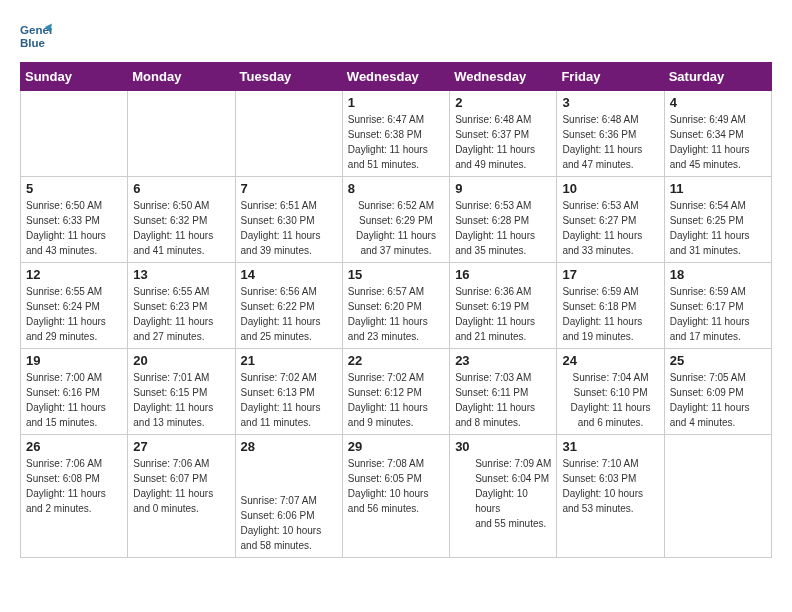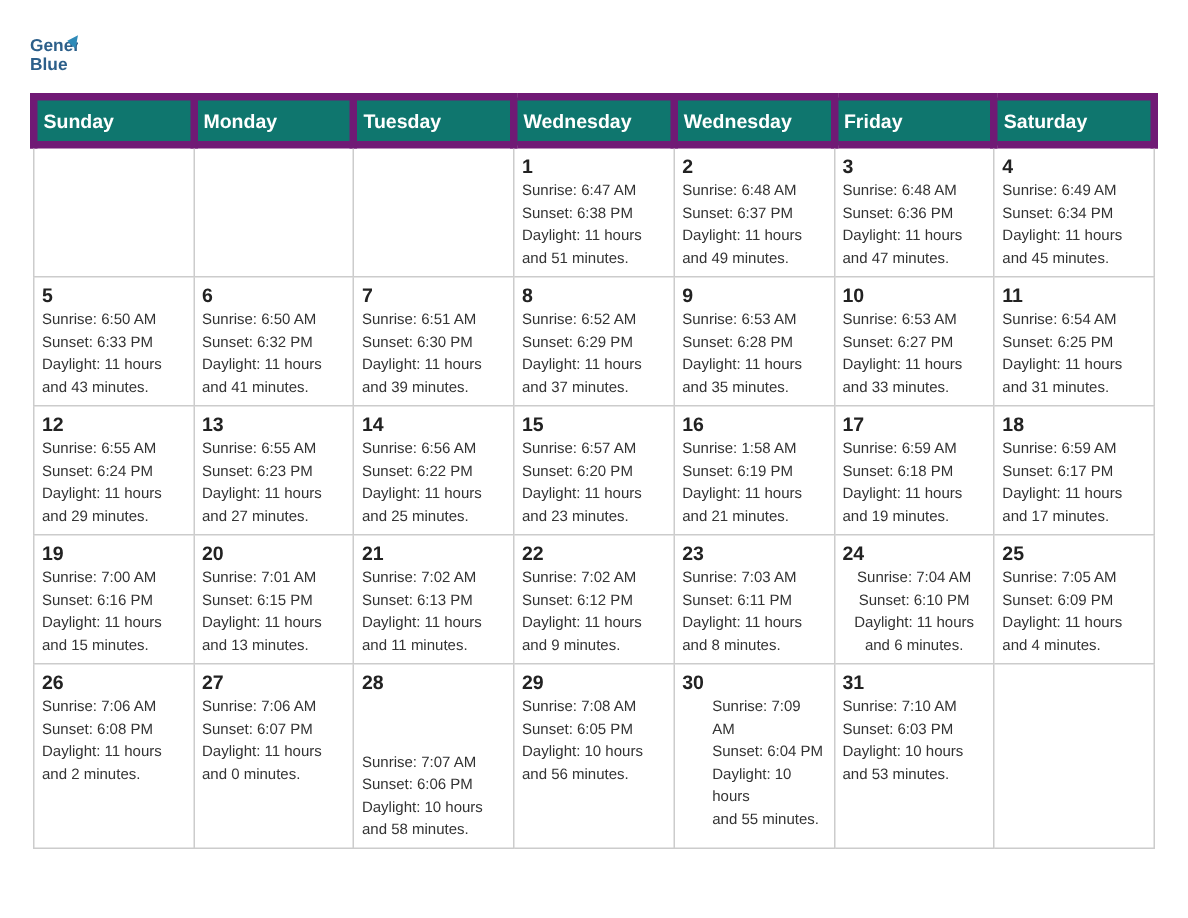--- a/index.html
+++ b/index.html
@@ -36,26 +36,26 @@
     .location-title {
       font-size: 15px;
       color: #444;
     }
     .calendar {
       width: 100%;
       border-collapse: collapse;
       border: 1px solid #ccc;
     }
     .calendar th {
-      background-color: #0f766e;
+      background-color: #701a75;
       color: #fff;
       font-size: 13px;
       padding: 6px 4px;
       text-align: left;
-      border: 5px solid #701a75;
+      border: 1px solid #701a75;
     }
     .calendar td {
       vertical-align: top;
       border: 1px solid #ccc;
       padding: 4px 5px;
       font-size: 10.5px;
       color: #333;
       width: 107px;
       min-height: 80px;
     }
@@ -152,21 +152,21 @@
         </td>
         <td>
           <span class="day-number">7</span>
           <div class="day-info" style="white-space: pre-line;">Sunrise: 6:51 AM
 Sunset: 6:30 PM
 Daylight: 11 hours
 and 39 minutes.</div>
         </td>
         <td>
           <span class="day-number">8</span>
-          <div class="day-info" style="white-space: pre-line;">Sunrise: 6:52 AM
+          <div class="day-info" style="white-space: pre-line; text-align: center;">Sunrise: 6:52 AM
 Sunset: 6:29 PM
 Daylight: 11 hours
 and 37 minutes.</div>
         </td>
         <td>
           <span class="day-number">9</span>
           <div class="day-info" style="white-space: pre-line;">Sunrise: 6:53 AM
 Sunset: 6:28 PM
 Daylight: 11 hours
 and 35 minutes.</div>
@@ -210,21 +210,21 @@
         </td>
         <td>
           <span class="day-number">15</span>
           <div class="day-info" style="white-space: pre-line;">Sunrise: 6:57 AM
 Sunset: 6:20 PM
 Daylight: 11 hours
 and 23 minutes.</div>
         </td>
         <td>
           <span class="day-number">16</span>
-          <div class="day-info" style="white-space: pre-line;">Sunrise: 1:58 AM
+          <div class="day-info" style="white-space: pre-line;">Sunrise: 6:36 AM
 Sunset: 6:19 PM
 Daylight: 11 hours
 and 21 minutes.</div>
         </td>
         <td>
           <span class="day-number">17</span>
           <div class="day-info" style="white-space: pre-line;">Sunrise: 6:59 AM
 Sunset: 6:18 PM
 Daylight: 11 hours
 and 19 minutes.</div>

